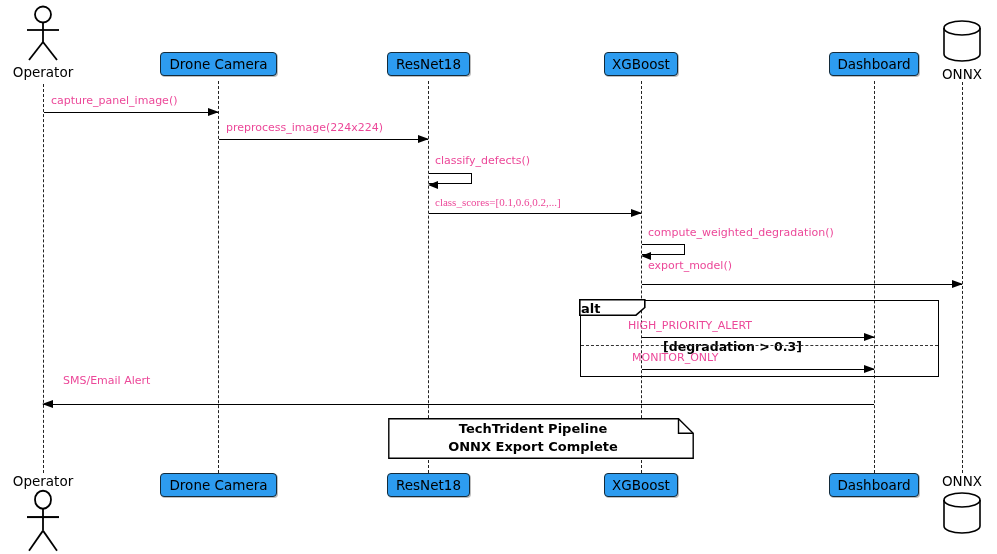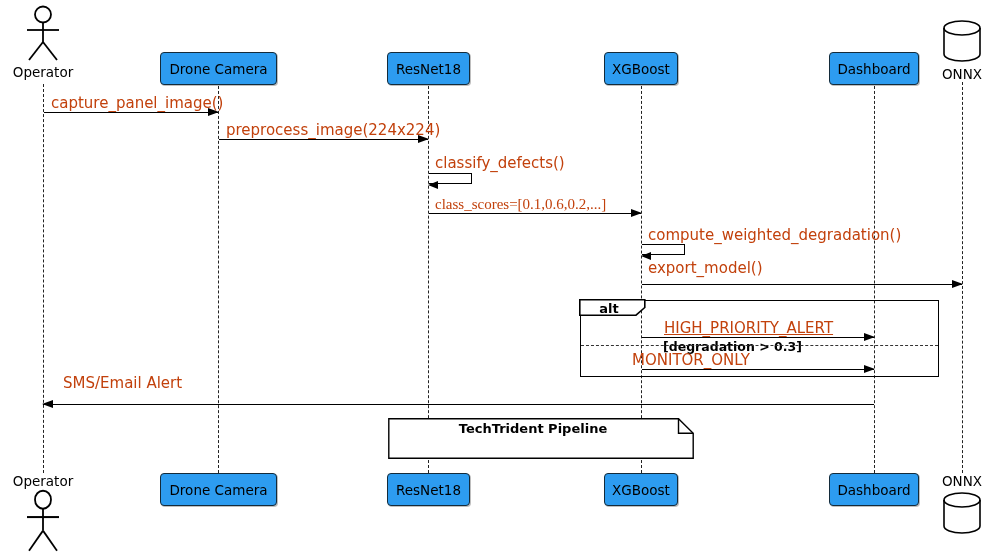--- a/index.html
+++ b/index.html
@@ -8,28 +8,28 @@
     --line_color: #000000;
   }
   * { margin:0; padding:0; box-sizing:border-box; }
   body { background:#fff; }
   .canvas {
     position:relative; width:997px; height:554px; background:#fff;
     overflow:hidden; font-family:"DejaVu Sans", sans-serif; color:#000;
   }
   .lifeline { position:absolute; width:0; border-left:1px dashed #222; }
   .pbox {
-    position:absolute; height:33px; background:var(--participant_fill);
+    position:absolute; height:24px; background:var(--participant_fill);
     border:1.6px solid var(--participant_border); border-radius:4px;
     display:flex; align-items:center; justify-content:center;
     font-size:13.5px; color:#000; box-shadow:1px 1px 0 rgba(0,0,0,0.25);
   }
   .plabel { position:absolute; font-size:13.5px; text-align:center; white-space:nowrap; }
   .figure { position:absolute; }
-  .msg-label { position:absolute; font-size:15px; white-space:nowrap; color:#c2410c; }
+  .msg-label { position:absolute; font-size:11px; white-space:nowrap; color:#ec4899; }
   .msg-line { position:absolute; height:1.2px; background:var(--line_color); }
   .arr-r::after {
     content:""; position:absolute; right:-1px; top:-4px; width:0; height:0;
     border-left:11px solid var(--line_color);
     border-top:4.5px solid transparent; border-bottom:4.5px solid transparent;
   }
   .arr-l::before {
     content:""; position:absolute; left:-1px; top:-4px; width:0; height:0;
     border-right:11px solid var(--line_color);
     border-top:4.5px solid transparent; border-bottom:4.5px solid transparent;
@@ -39,21 +39,21 @@
     border:1.2px solid var(--line_color); border-left:none;
   }
   .self-loop::after {
     content:""; position:absolute; left:-1px; bottom:-5.5px; width:0; height:0;
     border-right:10px solid var(--line_color);
     border-top:4.5px solid transparent; border-bottom:4.5px solid transparent;
   }
   .alt-frame { position:absolute; border:1.7px solid #000; }
   .alt-pentagon { position:absolute; left:-1.7px; top:-1.7px; }
   .alt-op {
-    position:absolute; left:0; top:0; width:56px; text-align:center;
+    position:absolute; left:0; top:0; width:56px; text-align:left;
     font-weight:bold; font-size:13px; line-height:15px;
   }
   .alt-guard { position:absolute; left:82px; top:1px; font-weight:bold; font-size:12.5px; white-space:nowrap;margin-top:37px; }
   .alt-divider { position:absolute; left:0; right:0; top:44px; border-top:1.2px dashed #333; }
   .note-box { position:absolute;padding-left:8px; }
   .note-text {
     position:absolute; left:0; top:2px; width:100%; text-align:center;
     font-weight:bold; font-size:13px; line-height:18px; color:#000;
   }
   .note-text span { display:block; }
@@ -103,41 +103,42 @@
   <div class="alt-frame" style="left:580px; top:300px; width:359px; height:77px;">
     <svg class="alt-pentagon" width="67" height="17" viewBox="0 0 67 17">
       <path d="M0.8,0.8 L65.8,0.8 L65.8,8.5 L57,16.2 L0.8,16.2 Z" fill="#ffffff" stroke="#000000" stroke-width="1.6"></path>
     </svg>
     <div class="alt-op">alt</div>
     <div class="alt-guard">[degradation &gt; 0.3]</div>
     <div class="alt-divider"></div>
   </div>
 
   <div>
-    <div class="msg-label" style="left:664px; top:319px;text-decoration:underline;">HIGH_PRIORITY_ALERT</div>
+    <div class="msg-label" style="left:628px; top:319px;">HIGH_PRIORITY_ALERT</div>
     <div class="msg-line arr-r" style="left:642px; top:337px; width:232px;"></div>
   </div>
 
   <div>
     <div class="msg-label" style="left:632px; top:351px;">MONITOR_ONLY</div>
     <div class="msg-line arr-r" style="left:642px; top:369px; width:232px;"></div>
   </div>
 
   <div>
     <div class="msg-label" style="left:63px; top:374px;">SMS/Email Alert</div>
     <div class="msg-line arr-l" style="left:43px; top:404px; width:831px;"></div>
   </div>
 
   <div class="note-box" style="left:380px; top:418px; width:306px; height:41px;">
     <svg width="306" height="41" viewBox="0 0 306 41">
       <path d="M0.8,0.8 L290.5,0.8 L305.2,15.3 L305.2,40.2 L0.8,40.2 Z" fill="#ffffff" stroke="#000000" stroke-width="1.4"></path>
       <path d="M290.5,0.8 L290.5,15.3 L305.2,15.3" fill="none" stroke="#000000" stroke-width="1.4"></path>
     </svg>
     <div class="note-text">
       <span>TechTrident Pipeline</span>
+      <span>ONNX Export Complete</span>
     </div>
   </div>
 
   <div class="figure" style="left:24px; top:5px;">
     <svg width="38" height="57" viewBox="0 0 38 57">
       <circle cx="19" cy="9.5" r="8" fill="#ffffff" stroke="#000000" stroke-width="1.8"></circle>
       <line x1="19" y1="17.5" x2="19" y2="37" stroke="#000000" stroke-width="1.8"></line>
       <line x1="3" y1="25" x2="35" y2="25" stroke="#000000" stroke-width="1.8"></line>
       <line x1="19" y1="37" x2="5" y2="55" stroke="#000000" stroke-width="1.8"></line>
       <line x1="19" y1="37" x2="33" y2="55" stroke="#000000" stroke-width="1.8"></line>

